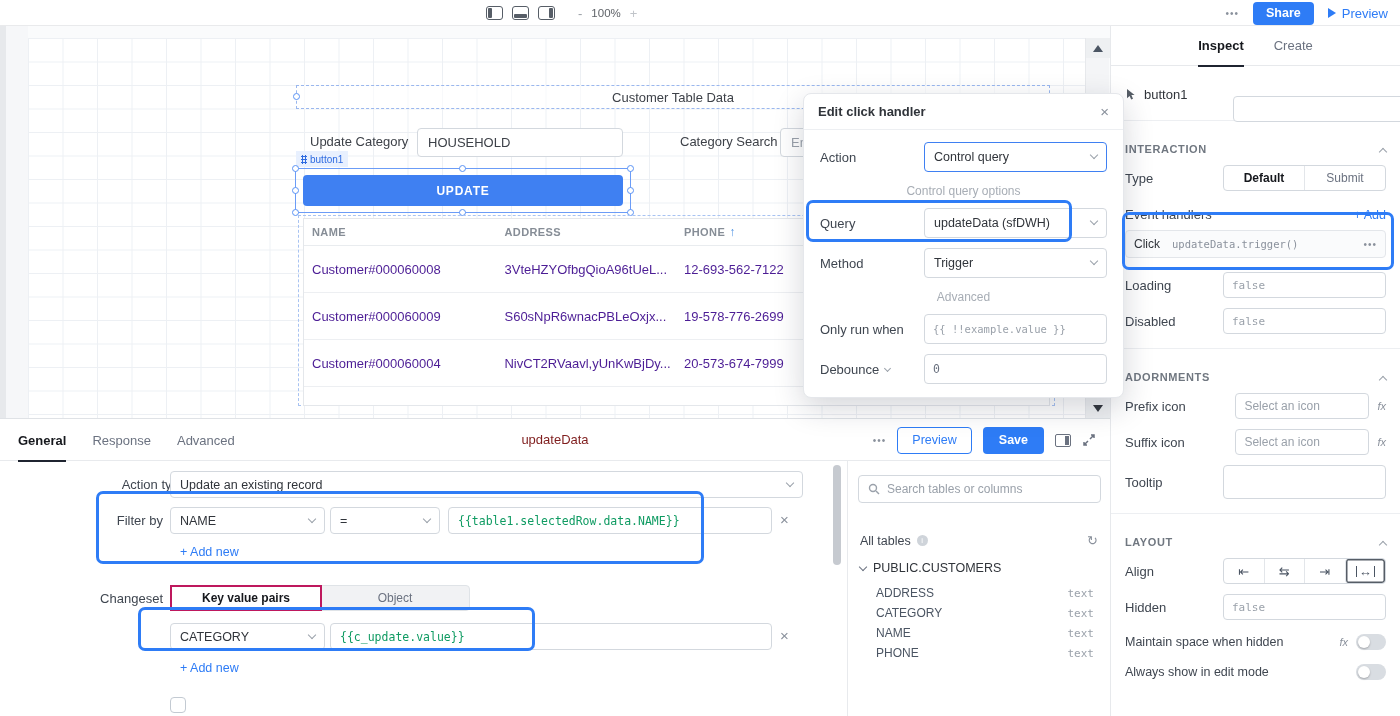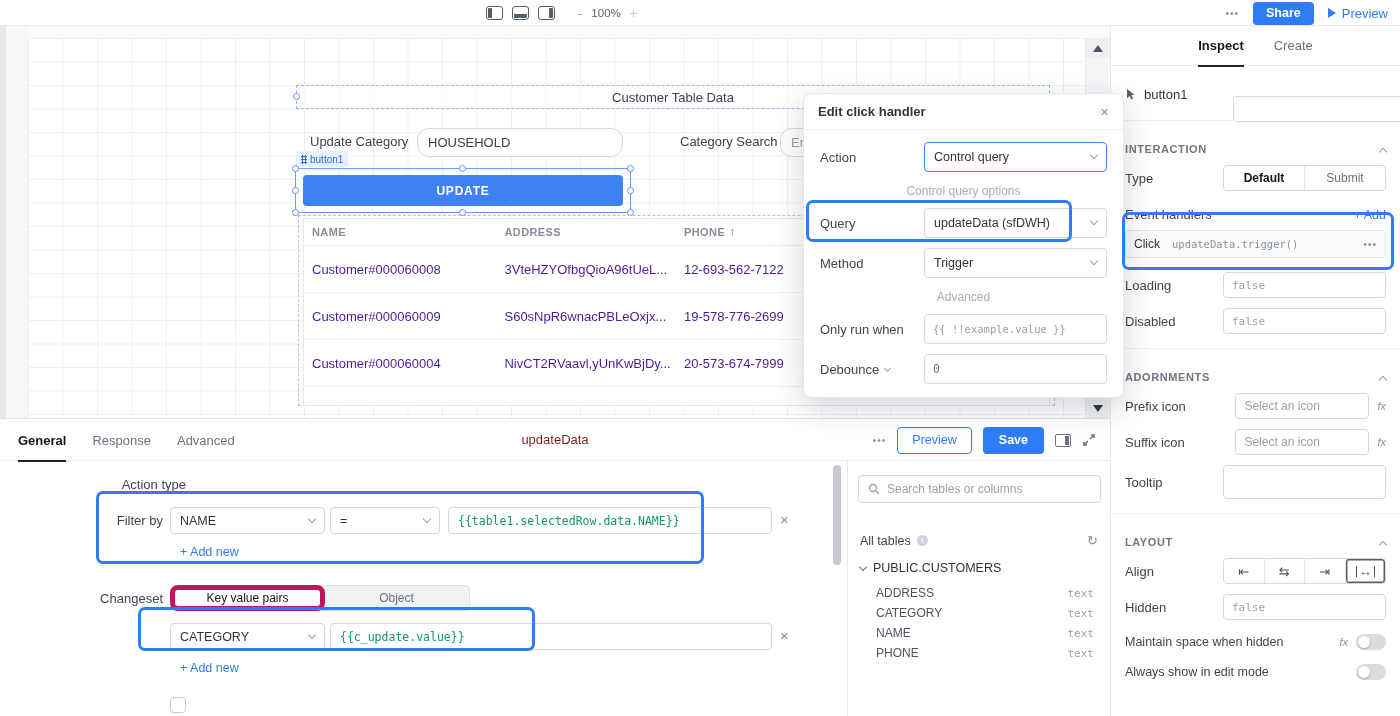--- a/index.html
+++ b/index.html
@@ -32,21 +32,21 @@
     background-image: linear-gradient(to right, #edf0f4 1px, transparent 1px), linear-gradient(to bottom, #edf0f4 1px, transparent 1px);
     background-size: 34.5px 23.5px; }
   .cv-scroll { position:absolute; left:1085px; top:12px; width:24px; height:380px; background:#f4f5f7; border-left:1px solid #e7e9ec; }
   .sb-btn { position:absolute; left:0; width:24px; height:20px; display:flex; align-items:center; justify-content:center; background:#eef0f2; cursor:pointer; }
   .sb-btn.up { top:0; } .sb-btn.down { bottom:0; }
   .tri-up { width:0; height:0; border-left:5px solid transparent; border-right:5px solid transparent; border-bottom:7px solid #4b5563; }
   .tri-down { width:0; height:0; border-left:5px solid transparent; border-right:5px solid transparent; border-top:7px solid #33383f; }
 
   .cv-headerbox { position:absolute; left:296px; top:59px; width:754px; height:24px; border:1px dashed #9ab7ee; display:flex; align-items:center; justify-content:center; font-size:13px; color:#3d4148; background:rgba(255,255,255,.6); }
   .cv-label { position:absolute; font-size:13px; color:#3d4148; }
-  .cv-input { position:absolute; height:29px; background:#fff; border:1px solid #d3d8de; border-radius:12px; display:flex; align-items:center; padding:0 10px; font-size:13px; color:#3d4148; }
+  .cv-input { position:absolute; height:29px; background:#fff; border:1px solid #d3d8de; border-radius:4px; display:flex; align-items:center; padding:0 10px; font-size:13px; color:#3d4148; }
   .ph { color:#9aa1aa; }
   .cv-tag { position:absolute; left:296px; top:125px; height:16px; padding:0 5px; background:#e8f0fe; color:#2e6be0; font-size:10px; display:flex; align-items:center; gap:3px; }
   .dots6 { width:6px; height:9px; background-image:radial-gradient(circle, #2e6be0 1px, transparent 1.2px); background-size:3px 3px; }
   .cv-selbox { position:absolute; left:295px; top:142px; width:336px; height:45px; border:1px solid #6b9cf7; }
   .hd { position:absolute; width:7px; height:7px; background:#fff; border:1.5px solid #5b93f5; border-radius:50%; }
   .hd.tl{left:-4px;top:-4px;} .hd.tm{left:50%;margin-left:-4px;top:-4px;} .hd.tr{right:-4px;top:-4px;}
   .hd.ml{left:-4px;top:50%;margin-top:-4px;} .hd.mr{right:-4px;top:50%;margin-top:-4px;}
   .hd.bl{left:-4px;bottom:-4px;} .hd.bm{left:50%;margin-left:-4px;bottom:-4px;} .hd.br{right:-4px;bottom:-4px;}
   .cv-btn { position:absolute; left:303px; top:149px; width:320px; height:31px; background:#3f80f2; border-radius:4px; color:#fff; font-size:12px; font-weight:700; letter-spacing:.8px; display:flex; align-items:center; justify-content:center; cursor:pointer; }
   .tbl-sel { position:absolute; left:298px; top:189px; width:757px; height:191px; border:1px dashed #a8c3f2; }
@@ -129,21 +129,21 @@
   .panel-ic::after { content:''; position:absolute; right:1px; top:1px; bottom:1px; width:4px; background:#6b7280; }
 
   .qpane { position:absolute; left:0; top:42px; width:830px; height:256px; }
   .q-lbl { position:absolute; left:0; width:163px; text-align:right; font-size:13px; color:#3f4650; }
   .q-sel { position:absolute; height:27px; }
   .codebox { position:absolute; height:27px; background:#fff; border:1px solid #d3d8de; border-radius:4px; display:flex; align-items:center; padding:4px 9px; font-size:11.5px; overflow:hidden; white-space:nowrap; }
   .green { color:#0f9b62; }
   .q-x { position:absolute; left:780px; }
   .seg2 { position:absolute; left:170px; top:124px; width:300px; height:26px; background:#f1f2f4; border:1px solid #dfe3e7; border-radius:4px; display:flex; }
   .seg2-cell { flex:1; display:flex; align-items:center; justify-content:center; font-size:12px; color:#6b7280; cursor:pointer; }
-  .seg2-cell.on { background:#fff; border:5px solid #be185d; border-radius:8px; margin:-1px; color:#16181d; font-weight:400; }
+  .seg2-cell.on { background:#fff; border:2px solid #be185d; border-radius:0; margin:-1px; color:#16181d; font-weight:700; }
   .chkrow { position:absolute; left:170px; top:236px; display:flex; align-items:center; gap:8px; }
   .chk { width:16px; height:16px; border:1.5px solid #c3cad2; border-radius:4px; background:#fff; cursor:pointer; flex:none; }
   .chk-lbl { font-size:12.5px; color:#3f4650; }
   .mid-scroll { position:absolute; left:833px; top:46px; width:8px; height:100px; background:#c6cad0; border-radius:4px; }
 
   .schema { position:absolute; left:847px; top:42px; width:263px; height:256px; border-left:1px solid #e8eaed; background:#fff; }
   .sch-search { position:absolute; left:10px; top:14px; width:243px; height:28px; border:1px solid #d3d8de; border-radius:4px; display:flex; align-items:center; gap:7px; padding:0 9px; font-size:12px; color:#9aa1aa; cursor:text; }
   .alltables { position:absolute; left:12px; top:72px; right:12px; display:flex; align-items:center; gap:6px; font-size:12.5px; color:#3f4650; }
   .info-ic { width:11px; height:11px; border-radius:50%; background:#cfd4da; color:#fff; font-size:8px; display:inline-flex; align-items:center; justify-content:center; }
   .info-ic::after { content:'i'; }
@@ -279,20 +279,24 @@
         <span class="btn-save">Save</span>
         <span class="panel-ic"></span>
         <svg width="14" height="14" viewBox="0 0 14 14" style="cursor:pointer;">
           <path d="M9 2 H12 V5 M12 2 L8 6 M5 12 H2 V9 M2 12 L6 8" stroke="#6b7280" stroke-width="1.5" fill="none"></path>
         </svg>
       </div>
     </div>
 
     <div class="qpane">
       <div class="q-lbl" style="top:16px;margin-left:23px;">Action type</div>
+      <div class="sel q-sel" style="left:170px; top:10px; width:633px;">
+        <span>Update an existing record</span>
+        <span class="chev"></span>
+      </div>
 
       <div class="q-lbl" style="top:52px;">Filter by</div>
       <div class="sel q-sel" style="left:170px; top:46px; width:155px;">
         <span>NAME</span>
         <span class="chev"></span>
       </div>
       <div class="sel q-sel" style="left:330px; top:46px; width:110px;">
         <span>=</span>
         <span class="chev"></span>
       </div>

